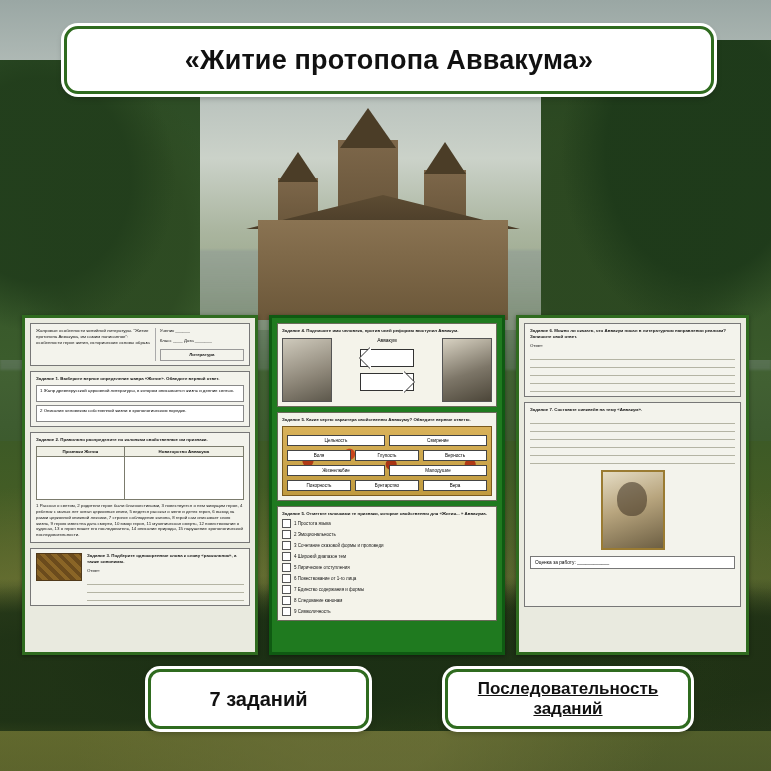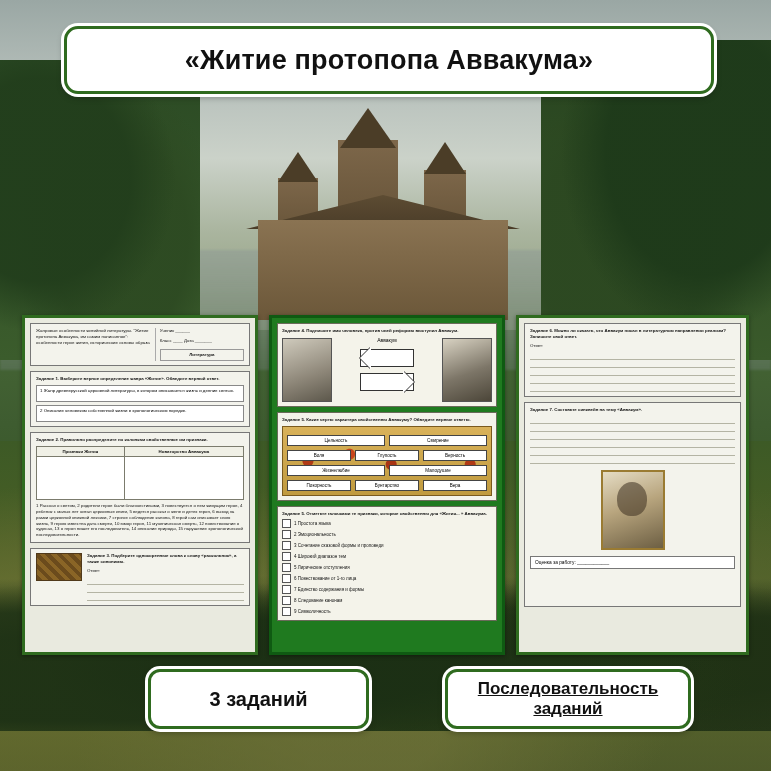--- a/index.html
+++ b/index.html
@@ -374,19 +374,19 @@
             <div></div>
         </div>
         <div class="icon-portrait"></div>
         <div class="score">Оценка за работу: ____________</div>
       </div>
 
     </div>
 
   </div>
 
-  <div class="bottom-left">3  заданий</div>
+  <div class="bottom-left">7  заданий</div>
   <div class="bottom-right">
     <span style="white-space:pre-line;text-decoration:underline;">Последовательность
 заданий</span>
   </div>
 
 </div>
 
 </body></html>

